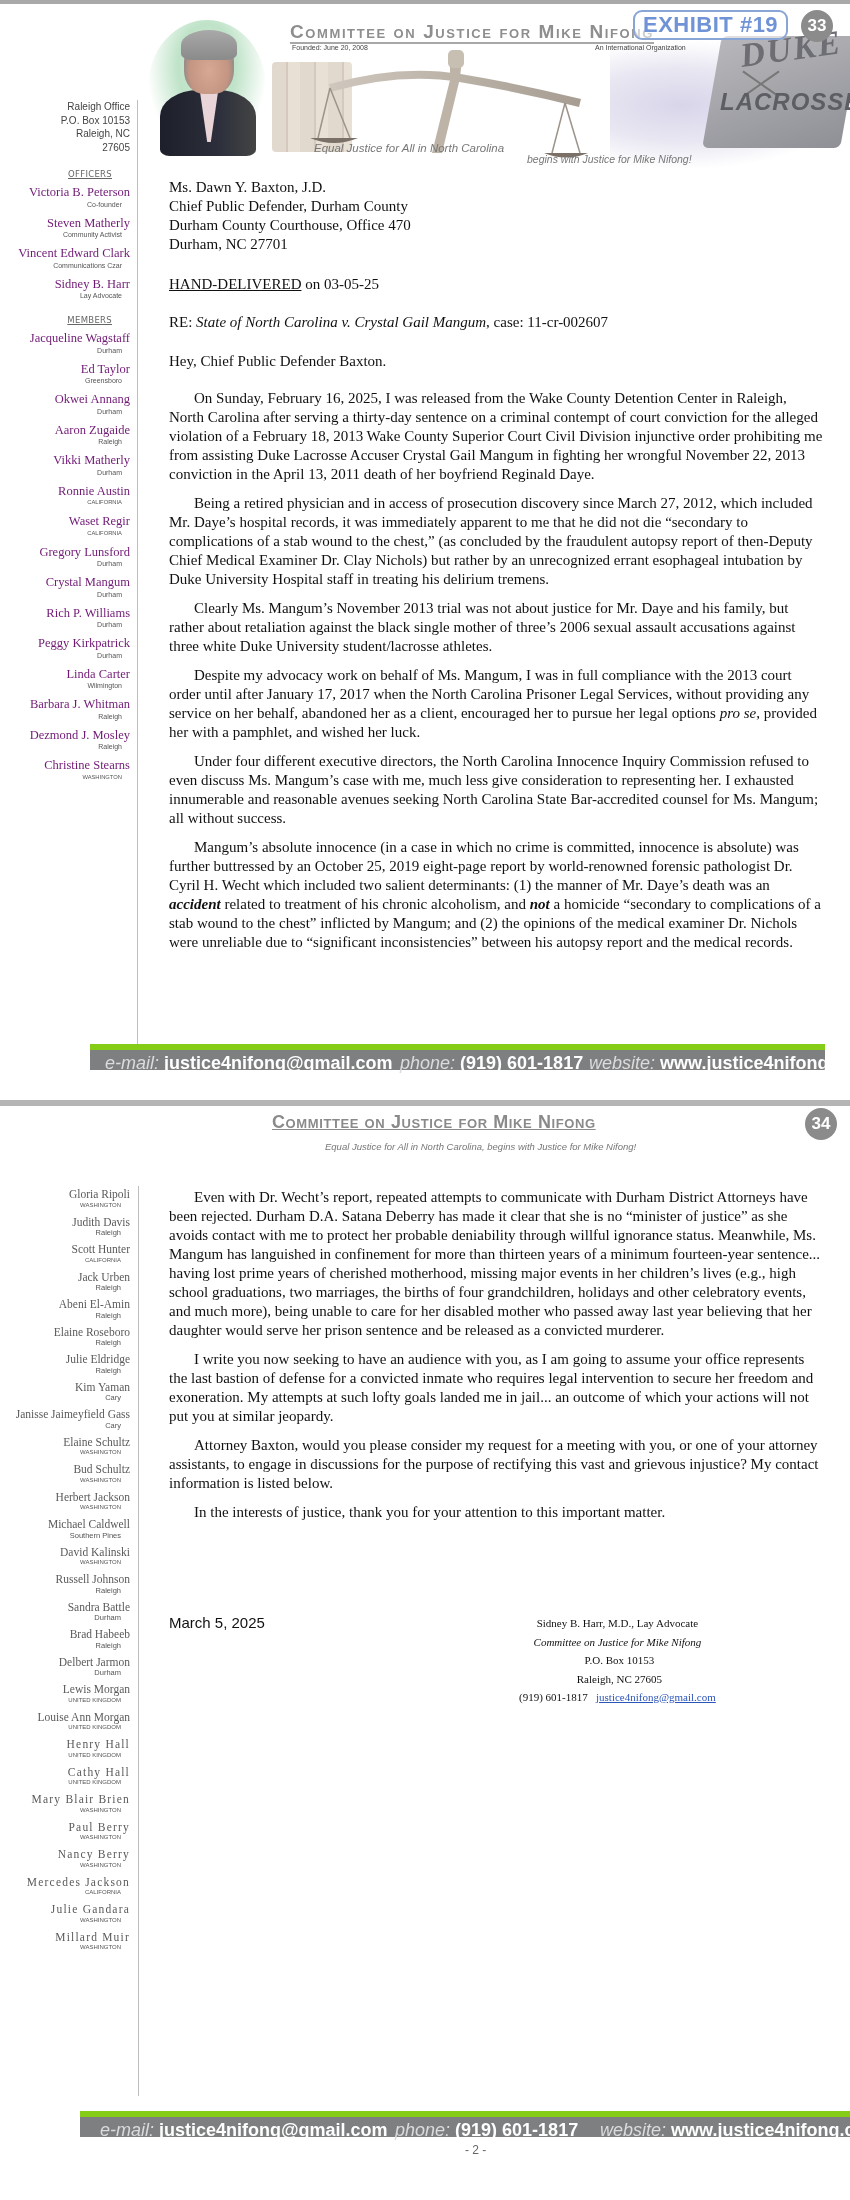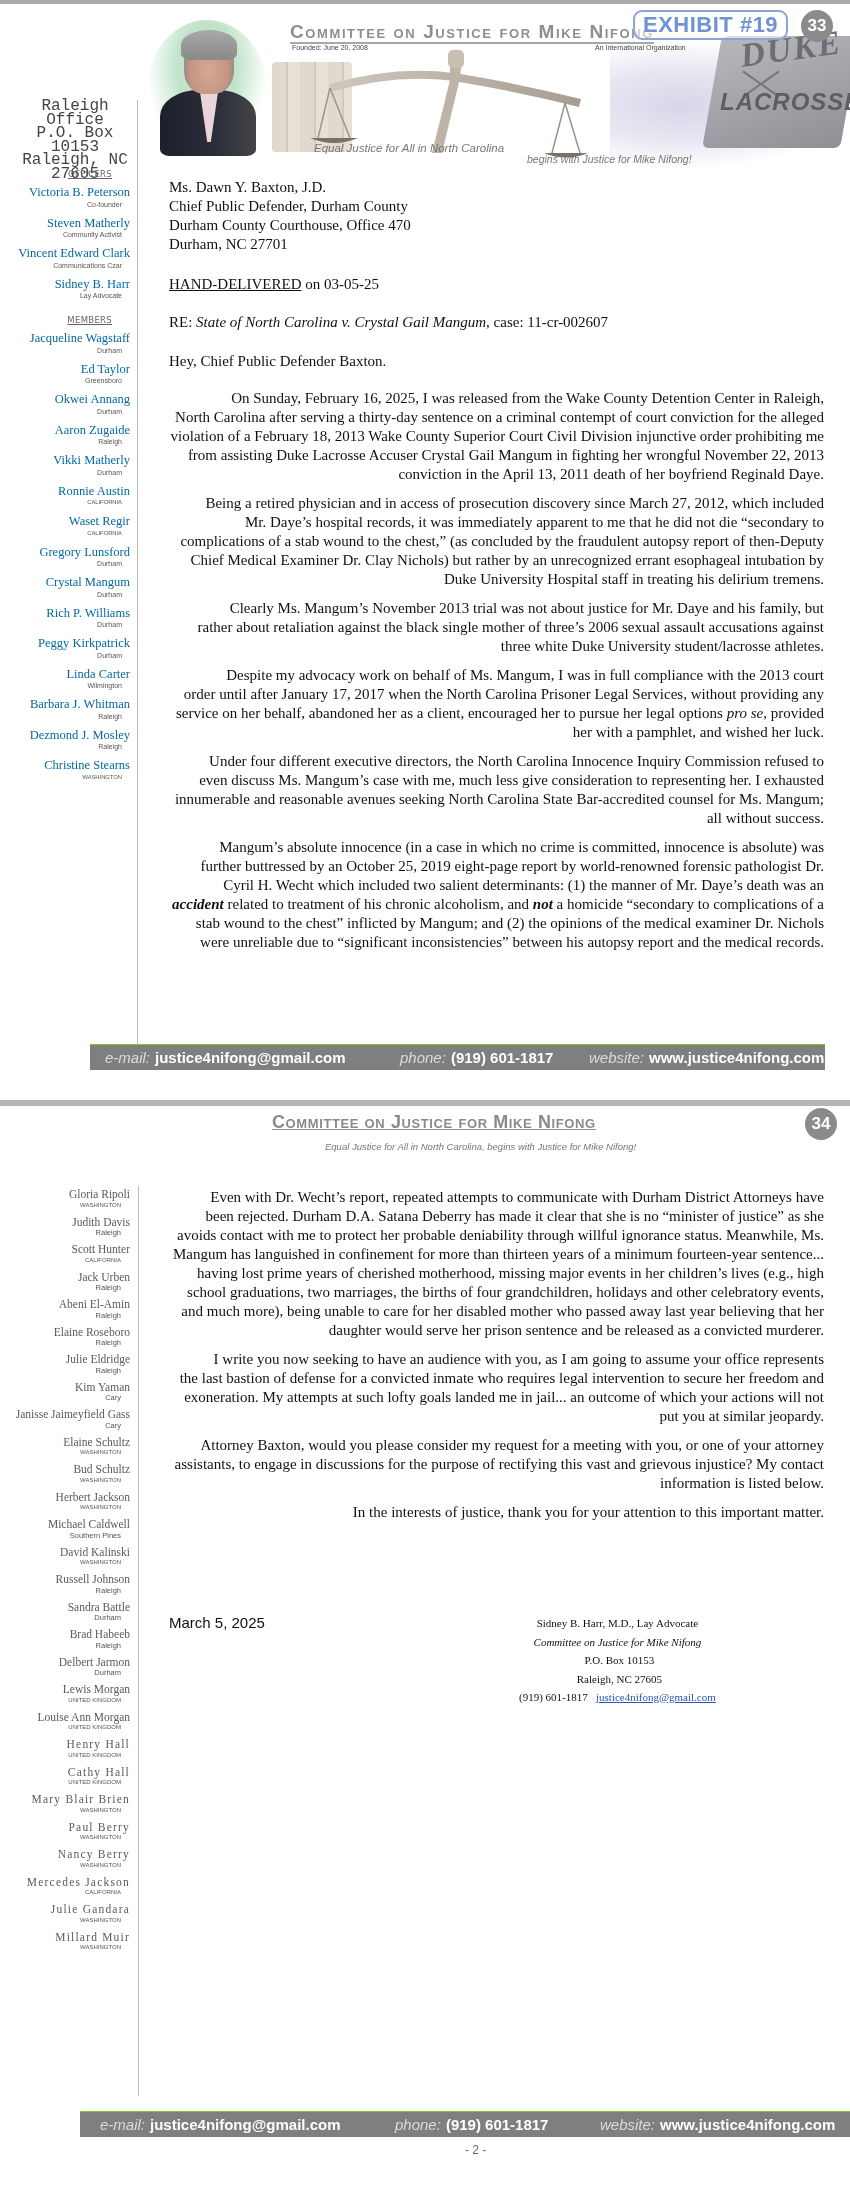--- a/index.html
+++ b/index.html
@@ -49,61 +49,61 @@
   .tag2 { position: absolute; left: 527px; top: 153px; font-family: "Liberation Sans", sans-serif; font-style: italic; font-size: 10.5px; color: #777; }
 
   .exhibit { position: absolute; left: 633px; top: 10px; padding: 0 8px; height: 30px; border: 2px solid #89a5d6; border-radius: 9px;
      font-family: "Liberation Sans", sans-serif; font-weight: bold; font-size: 22px; line-height: 26px; color: #6f93d6;
      background: rgba(255,255,255,0.55); letter-spacing: 0.5px; }
   .page-num { position: absolute; width: 32px; height: 32px; border-radius: 50%; background: #8b8b8b; color: #fff;
      font-family: "Liberation Sans", sans-serif; font-weight: bold; font-size: 17px; line-height: 32px; text-align: center; }
   .pn1 { left: 801px; top: 10px; }
   .pn2 { left: 805px; top: 1108px; }
 
-  .office { position: absolute; left: 20px; top: 100px; width: 110px; text-align: center;
-     font-family: Liberation Mono, monospace; font-size: 16px; line-height: 13.5px; color: #444; }
+  .office { position: absolute; left: 20px; top: 100px; width: 110px; text-align: right;
+     font-family: Liberation Sans, sans-serif; font-size: 10px; line-height: 13.5px; color: #444; }
   .vrule { position: absolute; width: 1px; background: #bdbdbd; }
   .vr1 { left: 137px; top: 100px; height: 955px; }
   .vr2 { left: 138px; top: 1186px; height: 910px; }
 
   
   .sidebar { position: absolute; right: 720px; text-align: right; width: 130px; }
   .sb1 { top: 168px; }
   .sb2 { top: 1188px; }
   .sec-head { font-family: "DejaVu Sans", sans-serif; font-size: 8.5px; color: #666; text-decoration: underline; letter-spacing: .3px;
      margin: 0 18px 6px 0; line-height: 12px; }
   .member { margin-bottom: 8px; }
-  .mname { font-family: "Liberation Serif", serif; font-size: 12.5px; color: #0369a1; line-height: 13.5px; }
+  .mname { font-family: "Liberation Serif", serif; font-size: 12.5px; color: #701a75; line-height: 13.5px; }
   .msub { font-family: "Liberation Sans", sans-serif; font-size: 7px; color: #555; line-height: 9px; margin-right: 8px; }
   .msub.caps { font-size: 5.8px; }
   .sb2 .member { margin-bottom: 6px; }
   .sb2 .mname { font-size: 11.5px; line-height: 12.5px; color: #5a5a5a; }
   .sb2 .msub { font-size: 7.5px; margin-right: 9px; }
   .sb2 .msub.caps { font-size: 6px; }
   .spaced .mname { letter-spacing: 1.2px; }
 
   
   .letter { position: absolute; left: 169px; width: 655px; font-family: Liberation Serif, serif; font-size: 15px; line-height: 19px; color: #111; }
   .addr { top: 178px; }
   .hand { top: 275px; }
   .hand u { text-decoration: underline; }
   .re { top: 313px; }
   .greet { top: 352px; }
   .body1 { top: 389px; }
-  .para { text-indent: 25px; margin-bottom: 10px; text-align: right; }
+  .para { text-indent: 25px; margin-bottom: 10px; text-align: left; }
   .body2 { top: 1188px; }
 
   .sig-date { position: absolute; left: 169px; top: 1614px; font-family: Liberation Sans, sans-serif; font-size: 15px; }
   .sig-block { position: absolute; left: 519px; top: 1614px; font-family: "Liberation Serif", serif; font-size: 11px; line-height: 18.5px; text-align: center; }
   .sig-block .ital { font-style: italic; }
   .sig-block a { color: #2b55b8; text-decoration: underline; }
   .indent1 { padding-left: 4px; }
 
   .footer { position: absolute; left: 90px; width: 735px; height: 26px; background: #7d7f80; color: #fff;
-     font-family: "Liberation Sans", sans-serif; font-size: 15px; line-height: 26px; border-top: 1px solid #84cc16; }
+     font-family: "Liberation Sans", sans-serif; font-size: 18px; line-height: 26px; border-top: 6px solid #84cc16; }
   .f1 { top: 1044px; }
   .f2 { top: 2111px; left: 80px; width: 770px; }
   .footer .lbl { font-style: italic; color: #dcdcdc; font-weight: normal; margin-right: 5px; }
   .footer .val { font-weight: bold; }
   .footer .seg { position: absolute; top: 0; }
 
   .page2-title { position: absolute; left: 272px; top: 1112px; font-family: "Liberation Sans", sans-serif; font-weight: bold;
      font-variant: small-caps; font-size: 18px; letter-spacing: .6px; color: #8a8a8a; text-decoration: underline; }
   .page2-tag { position: absolute; left: 325px; top: 1141px; font-family: "Liberation Sans", sans-serif; font-style: italic; font-size: 9.5px; color: #777; }
   .page-footer-num { position: absolute; left: 465px; top: 2143px; font-family: "Liberation Sans", sans-serif; font-size: 12px; color: #666; }

